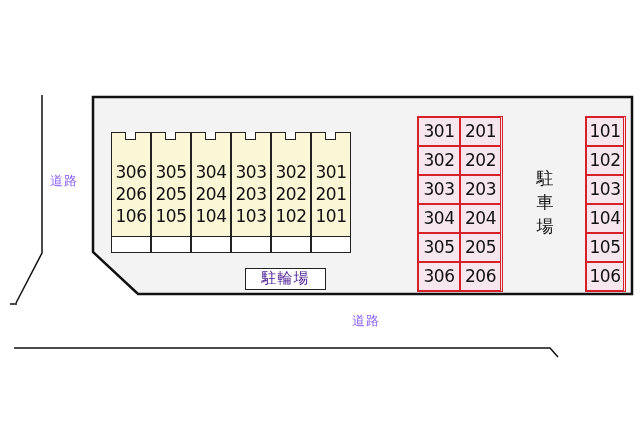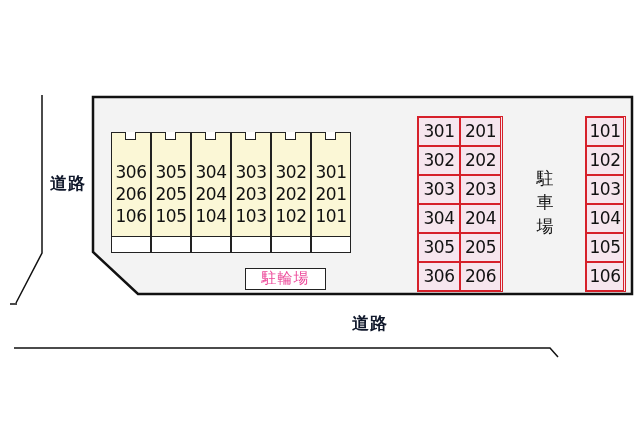--- a/index.html
+++ b/index.html
@@ -1,31 +1,31 @@
 <!DOCTYPE html>
 <html><head>
 <meta charset="utf-8">
 <style>
   html, body { margin: 0; padding: 0; background: #ffffff; }
   body { width: 640px; height: 426px; position: relative; overflow: hidden;
          font-family: "DejaVu Sans", "Liberation Sans", sans-serif; }
   .canvas { position: absolute; left: 0; top: 0; width: 640px; height: 426px; }
   .abs { position: absolute; }
-  .road-label { font-size: 17px; color: #0f172a; letter-spacing: 1px; white-space: nowrap; font-weight: bold; }
+  .road-label { font-size: 13px; color: #8b5cf6; letter-spacing: 1px; white-space: nowrap; }
   .unit-col { position: absolute; top: 132px; width: 40px; height: 121px; box-sizing: border-box;
               border: 1.5px solid #222; background: #fbf7d6; }
   .unit-col .notch { position: absolute; top: -1.5px; left: 13px; width: 11px; height: 8px;
               box-sizing: border-box; border: 1.5px solid #222; border-top: none; background: #ffffff; }
   .unit-col .nums { position: absolute; top: 28px; left: 0; width: 100%; text-align: center;
               font-size: 17px; line-height: 22px; color: #111; letter-spacing: -0.5px; }
   .unit-col .strip { position: absolute; bottom: 0; left: 0; width: 100%; height: 16px;
               background: #ffffff; border-top: 1.5px solid #222; box-sizing: border-box; }
   .bike-label { position: absolute; left: 245px; top: 268px; width: 81px; height: 22px; box-sizing: border-box;
               border: 1.5px solid #222; background: #fff; text-align: center; font-size: 15px;
-              line-height: 19px; color: #ec4899; letter-spacing: 1px; }
+              line-height: 19px; color: #4c1d95; letter-spacing: 1px; }
   .pgrid { position: absolute; top: 116px; display: grid; box-sizing: border-box;
            border: 1.5px solid #d6202a; background: #f6e6ee; }
   .pcell { box-sizing: border-box; border: 1px solid #d6202a; height: 29px; font-size: 17px;
            line-height: 27px; text-align: center; color: #111; letter-spacing: -0.5px; }
   .lot-label { position: absolute; left: 533px; top: 166px; width: 24px; font-size: 17px;
                line-height: 24px; text-align: center; color: #111; }
 </style>
 </head>
 <body>
 

